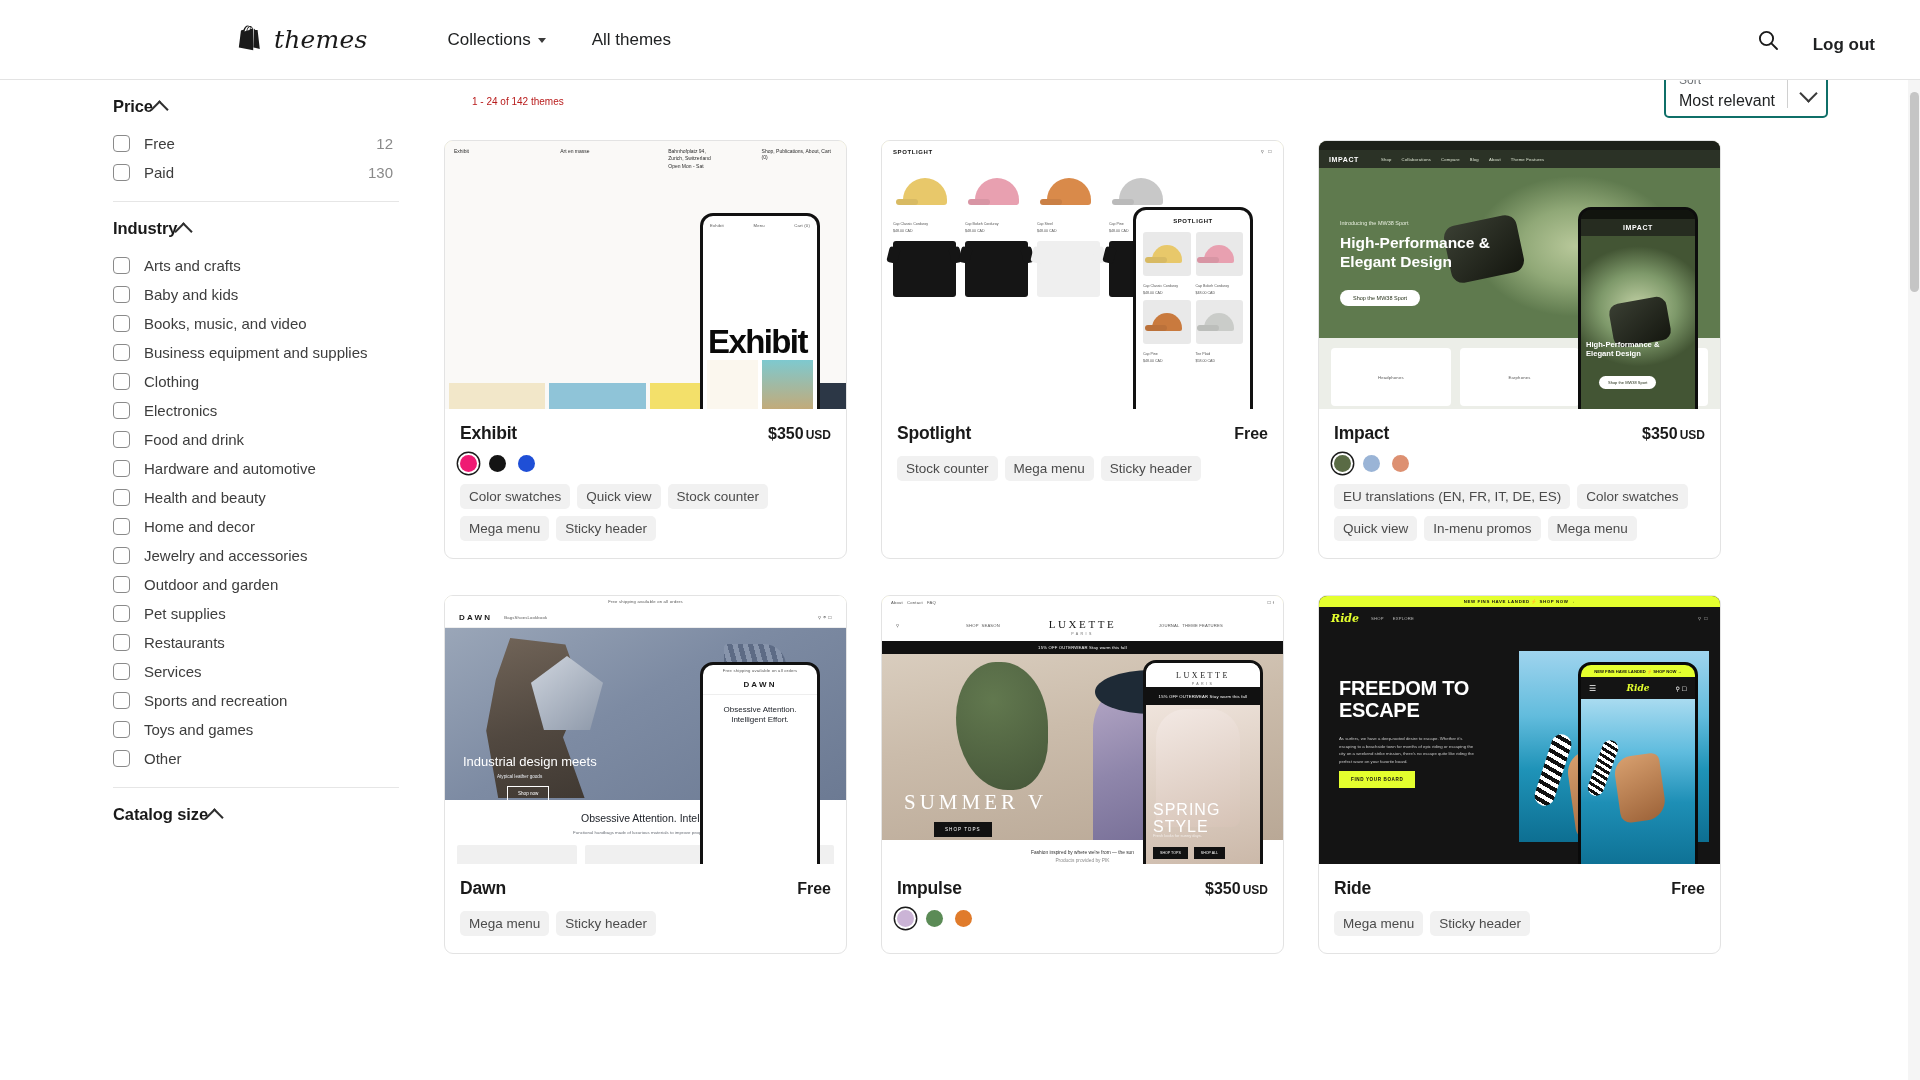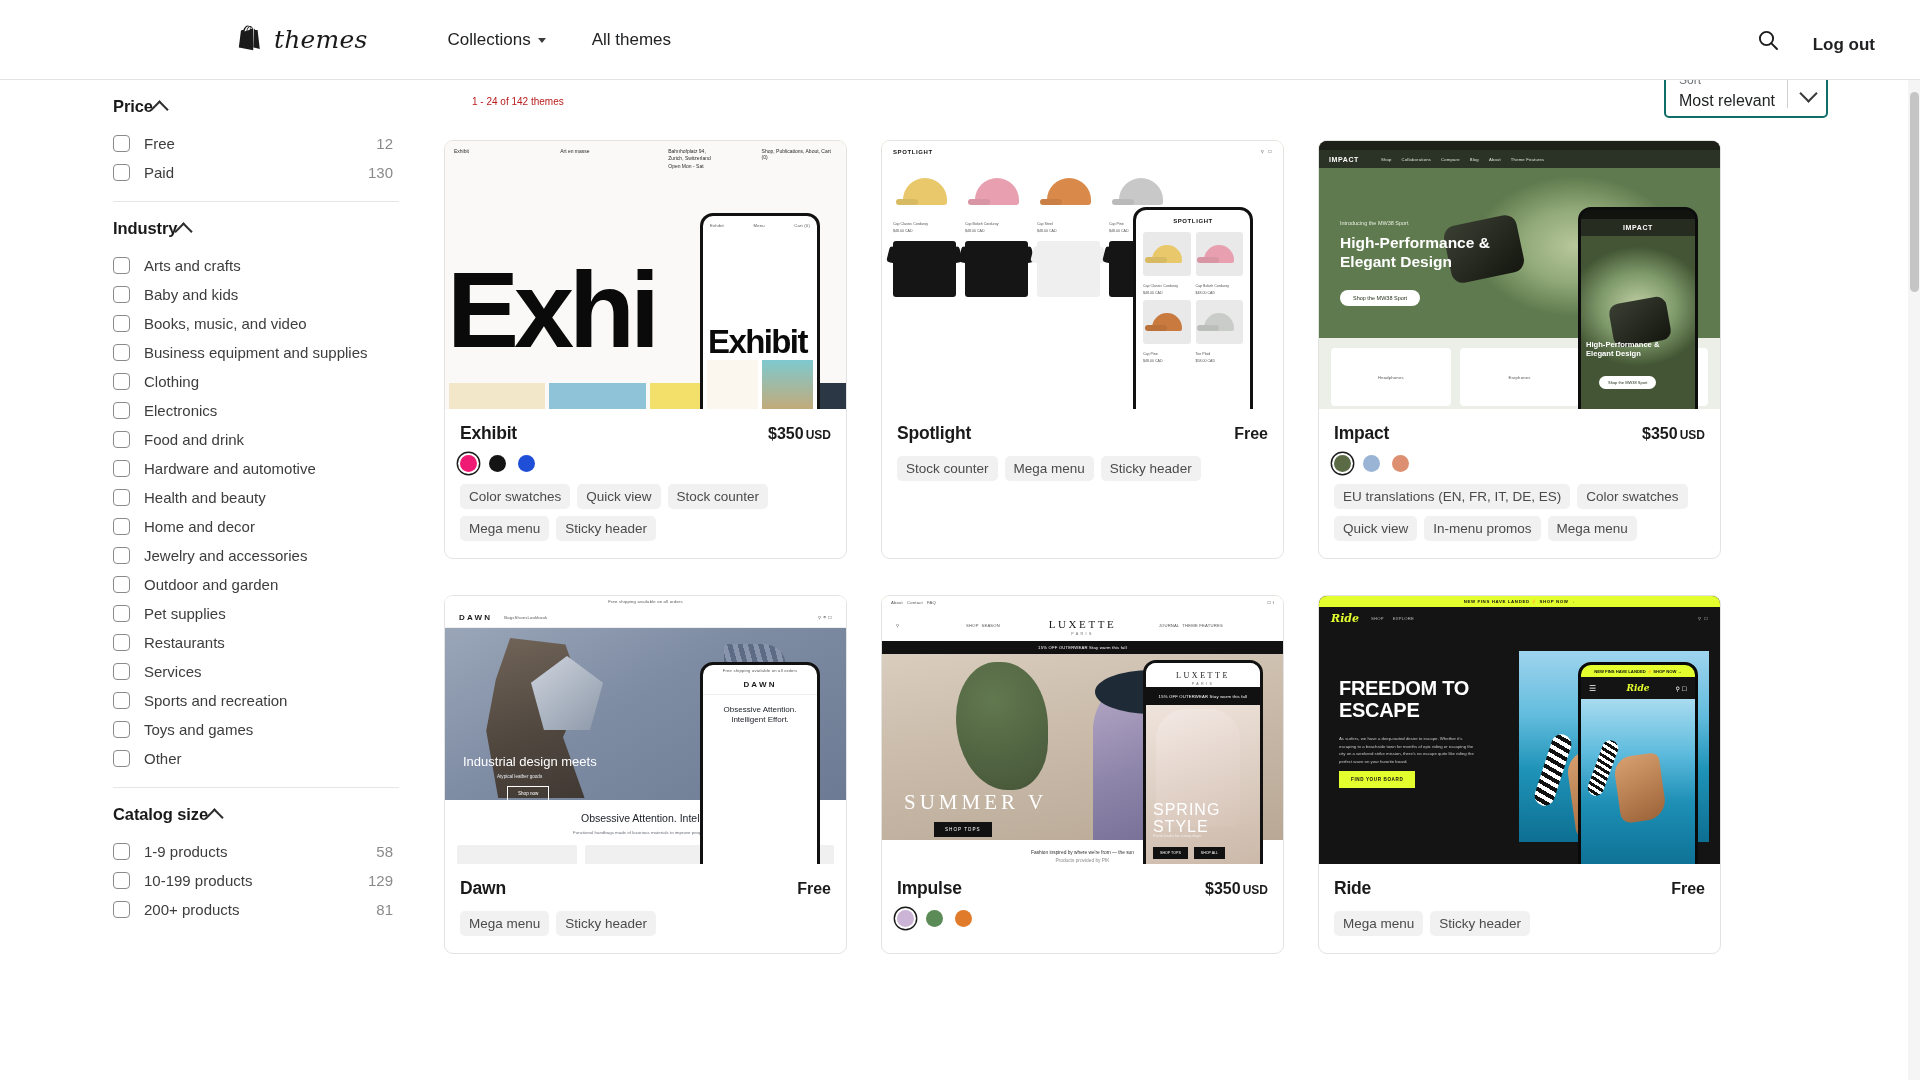--- a/index.html
+++ b/index.html
@@ -576,37 +576,20 @@
             <span class="opt-count"></span>
           </label>
         </div>
     </section>
 
     <section class="filter-group">
       <div class="filter-head">
         <span class="filter-title">Catalog size</span>
         <i class="chev"></i>
       </div>
-      <div class="filter-opts" id="catalog-opts">
-          <label class="opt">
-            <span class="cbox"></span>
-            <span class="opt-label">1-9 products</span>
-            <span class="opt-count">58</span>
-          </label>
-          <label class="opt">
-            <span class="cbox"></span>
-            <span class="opt-label">10-199 products</span>
-            <span class="opt-count">129</span>
-          </label>
-          <label class="opt">
-            <span class="cbox"></span>
-            <span class="opt-label">200+ products</span>
-            <span class="opt-count">81</span>
-          </label>
-        </div>
     </section>
   </aside>
 
   <main class="results">
     <div class="results-bar">
       <div class="result-count">1 - 24 of 142 themes</div>
     </div>
 
     <div class="sort-wrap">
       <span class="sort-label">Sort</span>
@@ -618,21 +601,20 @@
     <div class="grid" id="theme-grid">
         <div class="card">
           <div class="card-preview">
             <div class="desk exh">
               <div class="exh-nav">
                 <span>Exhibit</span>
                 <span>Art en masse</span>
                 <span>Bahnhofplatz 94,<br>Zurich, Switzerland<br>Open Mon - Sat</span>
                 <span>Shop, Publications, About, Cart (0)</span>
               </div>
-              <div class="exh-big">Exhi</div>
               <div class="exh-strip">
                 <i style="background:#f2e7c9"></i>
                 <i style="background:#8fc4d8"></i>
                 <i style="background:#f3e06a"></i>
                 <i style="background:#2c3746"></i>
               </div>
             </div>
             <div class="phone">
               <div style="display:flex;justify-content:space-between;padding:7px 7px 0 7px;">
                 <span class="tinytxt">Exhibit</span>

